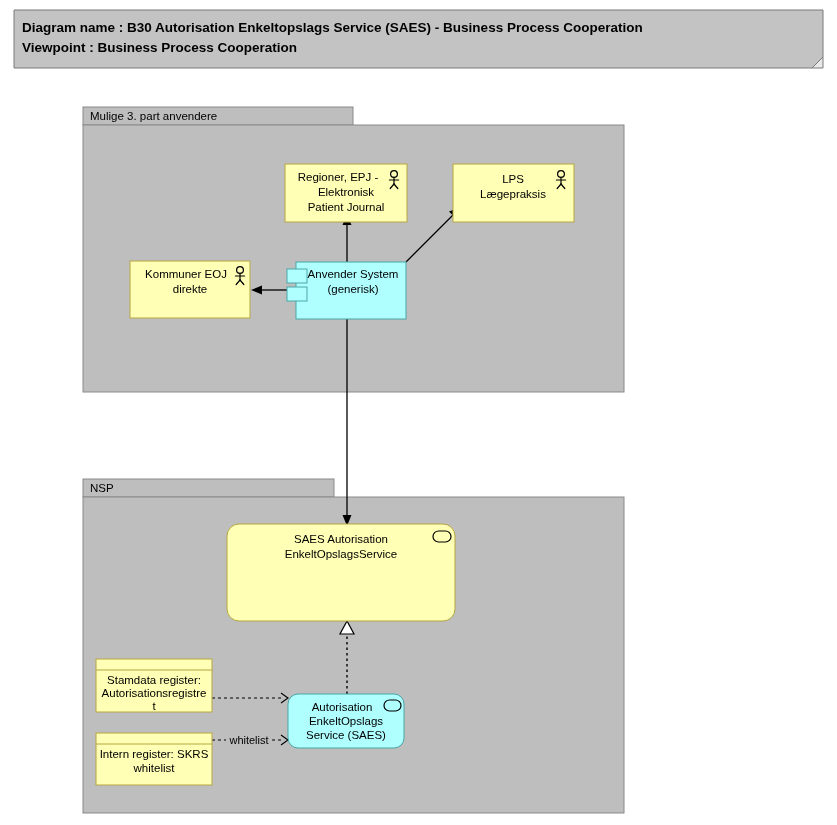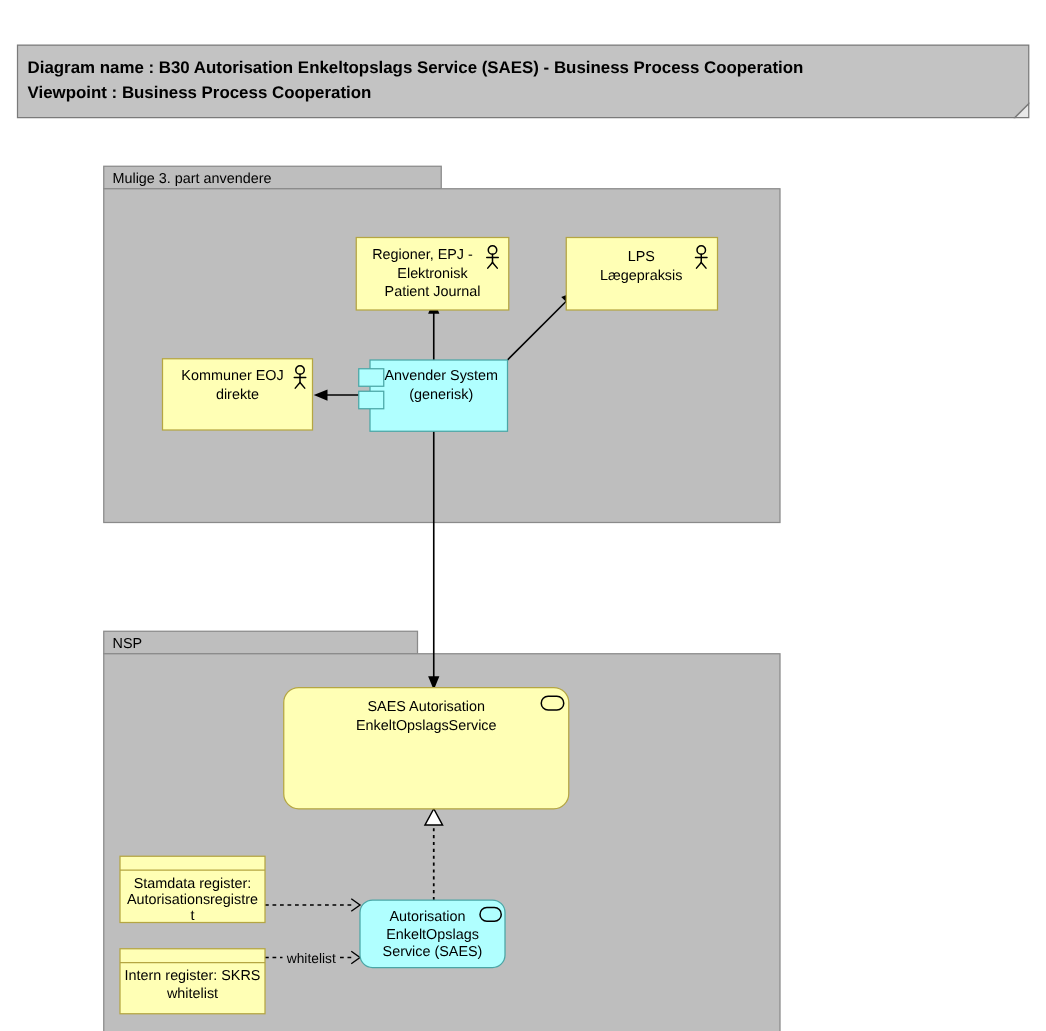--- a/index.html
+++ b/index.html
@@ -13,21 +13,20 @@
     height: 825px;
     font-family: "Liberation Sans", sans-serif;
     color: #000000;
     overflow: hidden;
     position: relative;
   }
   #diagram-root {
     position: relative;
     width: 837px;
     height: 614px;
-    margin-top: 26px;
   }
   svg#diagram-canvas {
     position: absolute;
     top: 0;
     left: 0;
     width: 837px;
     height: 825px;
     shape-rendering: geometricPrecision;
   }
   

